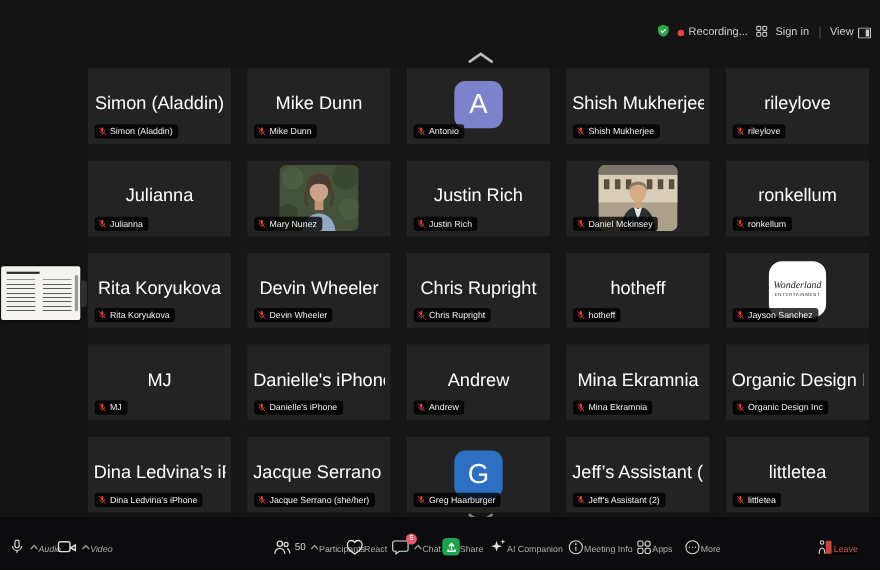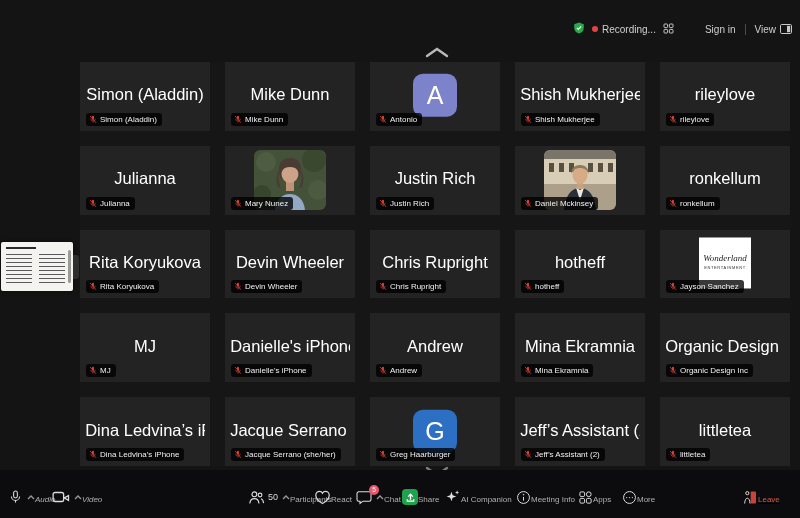--- a/index.html
+++ b/index.html
@@ -6,21 +6,21 @@
   *{box-sizing:border-box;font-family:"Liberation Sans","DejaVu Sans",sans-serif;}
   .screen{position:relative;width:800px;height:518px;background:#141414;overflow:hidden;}
 
   
   .topbar{position:absolute;top:0;left:0;width:100%;height:40px;}
   .topbar-right{position:absolute;top:22px;right:8px;display:flex;align-items:center;gap:7px;
     font-size:10px;color:#cfcfcf;}
   .rec{display:flex;align-items:center;gap:4px;}
   .rec-dot{width:6px;height:6px;border-radius:50%;background:#e04545;}
   .tb-divider{width:1px;height:11px;background:#4a4a4a;margin:0 2px;}
-  .tb-link{cursor:default;margin-left:24px;}
+  .tb-link{cursor:default;}
   .view-wrap{display:flex;align-items:center;gap:4px;}
 
   
   .chev{position:absolute;left:421px;width:32px;height:16px;display:flex;align-items:center;justify-content:center;}
   .chev-up{top:44px;}
   .chev-down{top:464px;}
 
   
   .thumb{position:absolute;left:1px;top:242px;width:72px;height:49px;background:#f4f3ef;
     border-radius:2px;box-shadow:0 0 4px rgba(0,0,0,.6);}
@@ -38,21 +38,21 @@
     gap:15px;background:#161616;}
   .tile{position:relative;background:#232323;overflow:hidden;}
   .tile-name{position:absolute;left:4%;right:4%;top:50%;transform:translateY(-58%);
     text-align:center;color:#fff;font-size:16.5px;white-space:nowrap;overflow:hidden;}
   .tile-avatar{position:absolute;left:50%;top:50%;transform:translate(-50%,-52%);
     width:44px;height:43px;border-radius:10px;display:flex;align-items:center;justify-content:center;
     color:#fff;font-size:25px;}
   .tile-photo{position:absolute;left:50%;top:50%;transform:translate(-50%,-50%);
     width:72px;height:60px;border-radius:6px;overflow:hidden;}
   .tile-logo{position:absolute;left:50%;top:50%;transform:translate(-50%,-52%);
-    width:52px;height:51px;border-radius:0;background:#fff;display:flex;flex-direction:column;
+    width:52px;height:51px;border-radius:12px;background:#fff;display:flex;flex-direction:column;
     align-items:center;justify-content:center;}
   .logo-title{font-family:"Liberation Serif","DejaVu Serif",serif;font-style:italic;
     font-size:9px;color:#1c1c1c;line-height:1;}
   .logo-sub{font-size:4px;letter-spacing:.6px;color:#333;margin-top:2px;}
   .pill{position:absolute;left:6px;bottom:5px;display:flex;align-items:center;gap:3px;
     background:rgba(0,0,0,.78);border-radius:3px;padding:2px 5px 2px 3px;
     color:#f0f0f0;font-size:8px;white-space:nowrap;max-width:92%;overflow:hidden;}
   .pill-mic{display:flex;align-items:center;}
 
   

